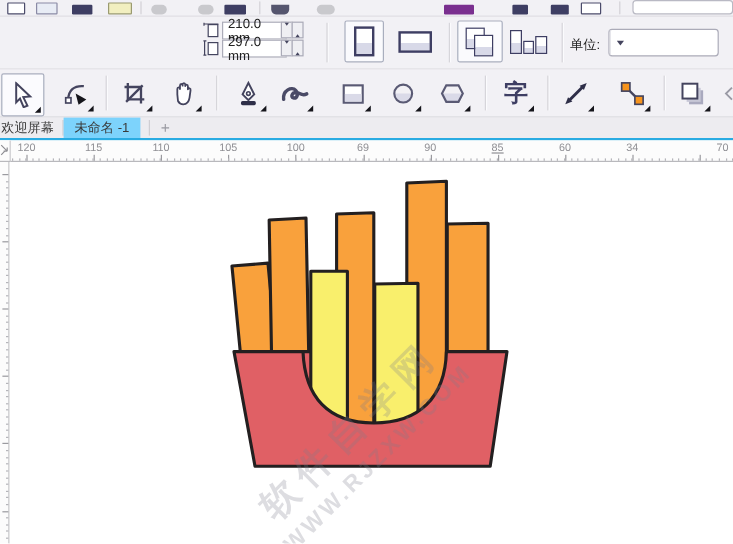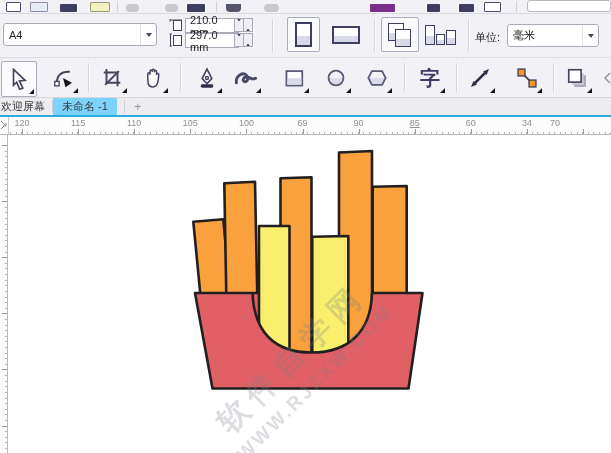--- a/index.html
+++ b/index.html
@@ -101,26 +101,20 @@
     <div class="tico purple" style="left: 370px; width: 25px;"></div>
     <div class="tico navy" style="left: 427px; width: 13px;"></div>
     <div class="tico navy" style="left: 459px; width: 15px;"></div>
     <div class="tico outline" style="left: 484px; width: 15px;"></div>
     <div class="tico sep" style="left: 516px; width: 1px;"></div>
     <div class="tico input" style="left: 527px; width: 82px;"></div>
   </div>
 
 <div class="row" id="propbar">
 
-  <div class="combo" style="left:3px;top:9px;width:152px;height:21px;">
-    <span class="val">A4</span>
-    <span class="dd">
-        <span class="tri-down"></span>
-      </span>
-  </div>
 
   <svg style="position:absolute;left:169px;top:4px;" width="14" height="14" viewBox="0 0 14 14">
     <rect x="4.5" y="2.5" width="8" height="10" fill="#fff" stroke="#44445E"></rect>
     <path d="M1 2 H13 M1 1 V3.5" stroke="#44445E" fill="none"></path>
   </svg>
   <div class="sizefield" style="left:185px;top:4px;width:48px;height:13px;">
     <span>210.0 mm</span>
   </div>
   <div class="spinpair" style="left:235px;top:4px;">
     <span class="spinbtn">
@@ -165,21 +159,20 @@
   <div style="position:absolute;left:420px;top:3px;width:38px;height:33px;">
     <div class="pagebox" style="left:5px;top:8px;width:8px;height:18px;"></div>
     <div class="pagebox" style="left:16px;top:17px;width:7px;height:9px;"></div>
     <div class="pagebox" style="left:26px;top:13px;width:8px;height:13px;"></div>
   </div>
 
   <div class="psep" style="left:468px;"></div>
 
   <span class="plabel" style="left:475px;top:16px;">单位:</span>
   <div class="combo" style="left:507px;top:10px;width:90px;height:21px;">
-    <span class="val">毫米</span>
     <span class="dd">
         <span class="tri-down"></span>
       </span>
   </div>
 </div>
 
 <div class="row" id="toolbox"></div>
 
 <div class="tool sel" style="left:1px;">
   <svg width="22" height="22" viewBox="0 0 16 16">
@@ -311,21 +304,21 @@
     <span class="rlabel" style="left: 302.5px;">69</span>
     <div class="rtickM" style="left: 302.5px;"></div>
     <span class="rlabel" style="left: 358.6px;">90</span>
     <div class="rtickM" style="left: 358.6px;"></div>
     <span class="rlabel" style="left: 414.7px; text-decoration: underline;">85</span>
     <div class="rtickM" style="left: 414.7px;"></div>
     <span class="rlabel" style="left: 470.8px;">60</span>
     <div class="rtickM" style="left: 470.8px;"></div>
     <span class="rlabel" style="left: 526.9px;">34</span>
     <div class="rtickM" style="left: 526.9px;"></div>
-    <span class="rlabel" style="left: 555px;">70</span>
+    <span class="rlabel" style="left: 602px;">70</span>
     <div class="rtickM" style="left: 583px;"></div>
     <div class="rtickm" style="left: 10px;"></div>
     <div class="rtickm" style="left: 15.6px;"></div>
     <div class="rtickm" style="left: 21.2px;"></div>
     <div class="rtickm" style="left: 26.8px;"></div>
     <div class="rtickm" style="left: 32.4px;"></div>
     <div class="rtickm" style="left: 38px;"></div>
     <div class="rtickm" style="left: 43.7px;"></div>
     <div class="rtickm" style="left: 49.3px;"></div>
     <div class="rtickm" style="left: 54.9px;"></div>

